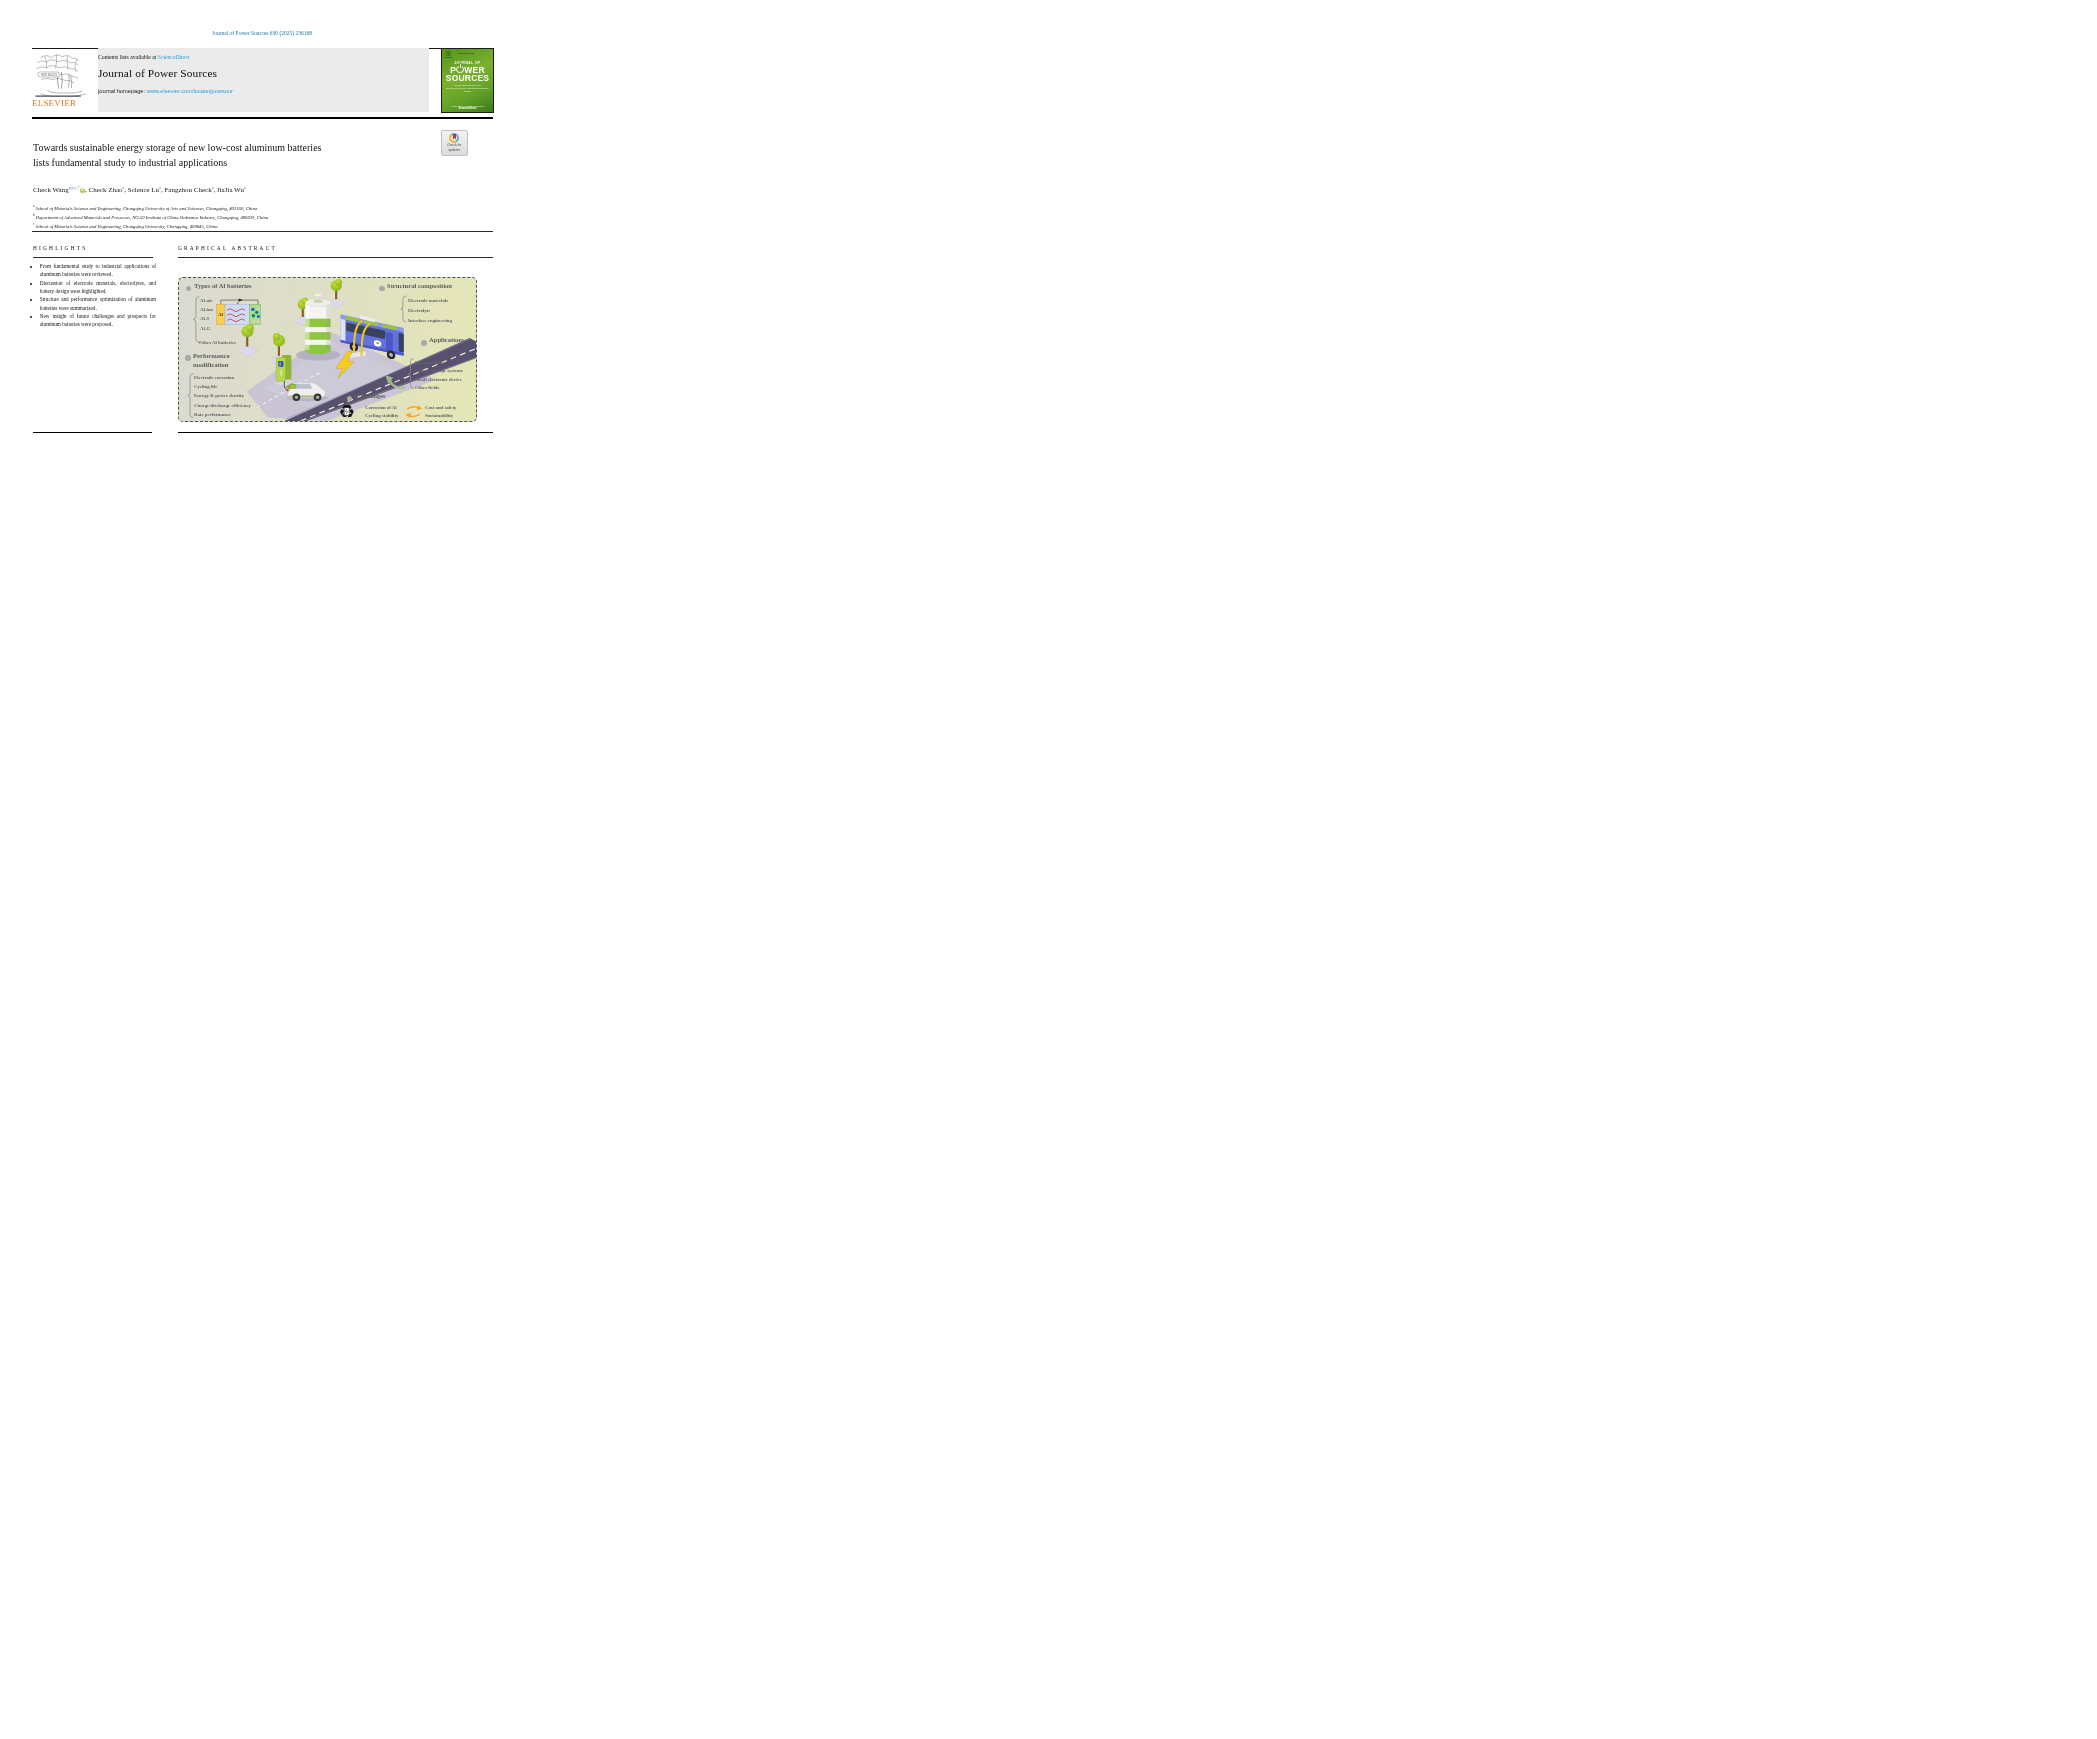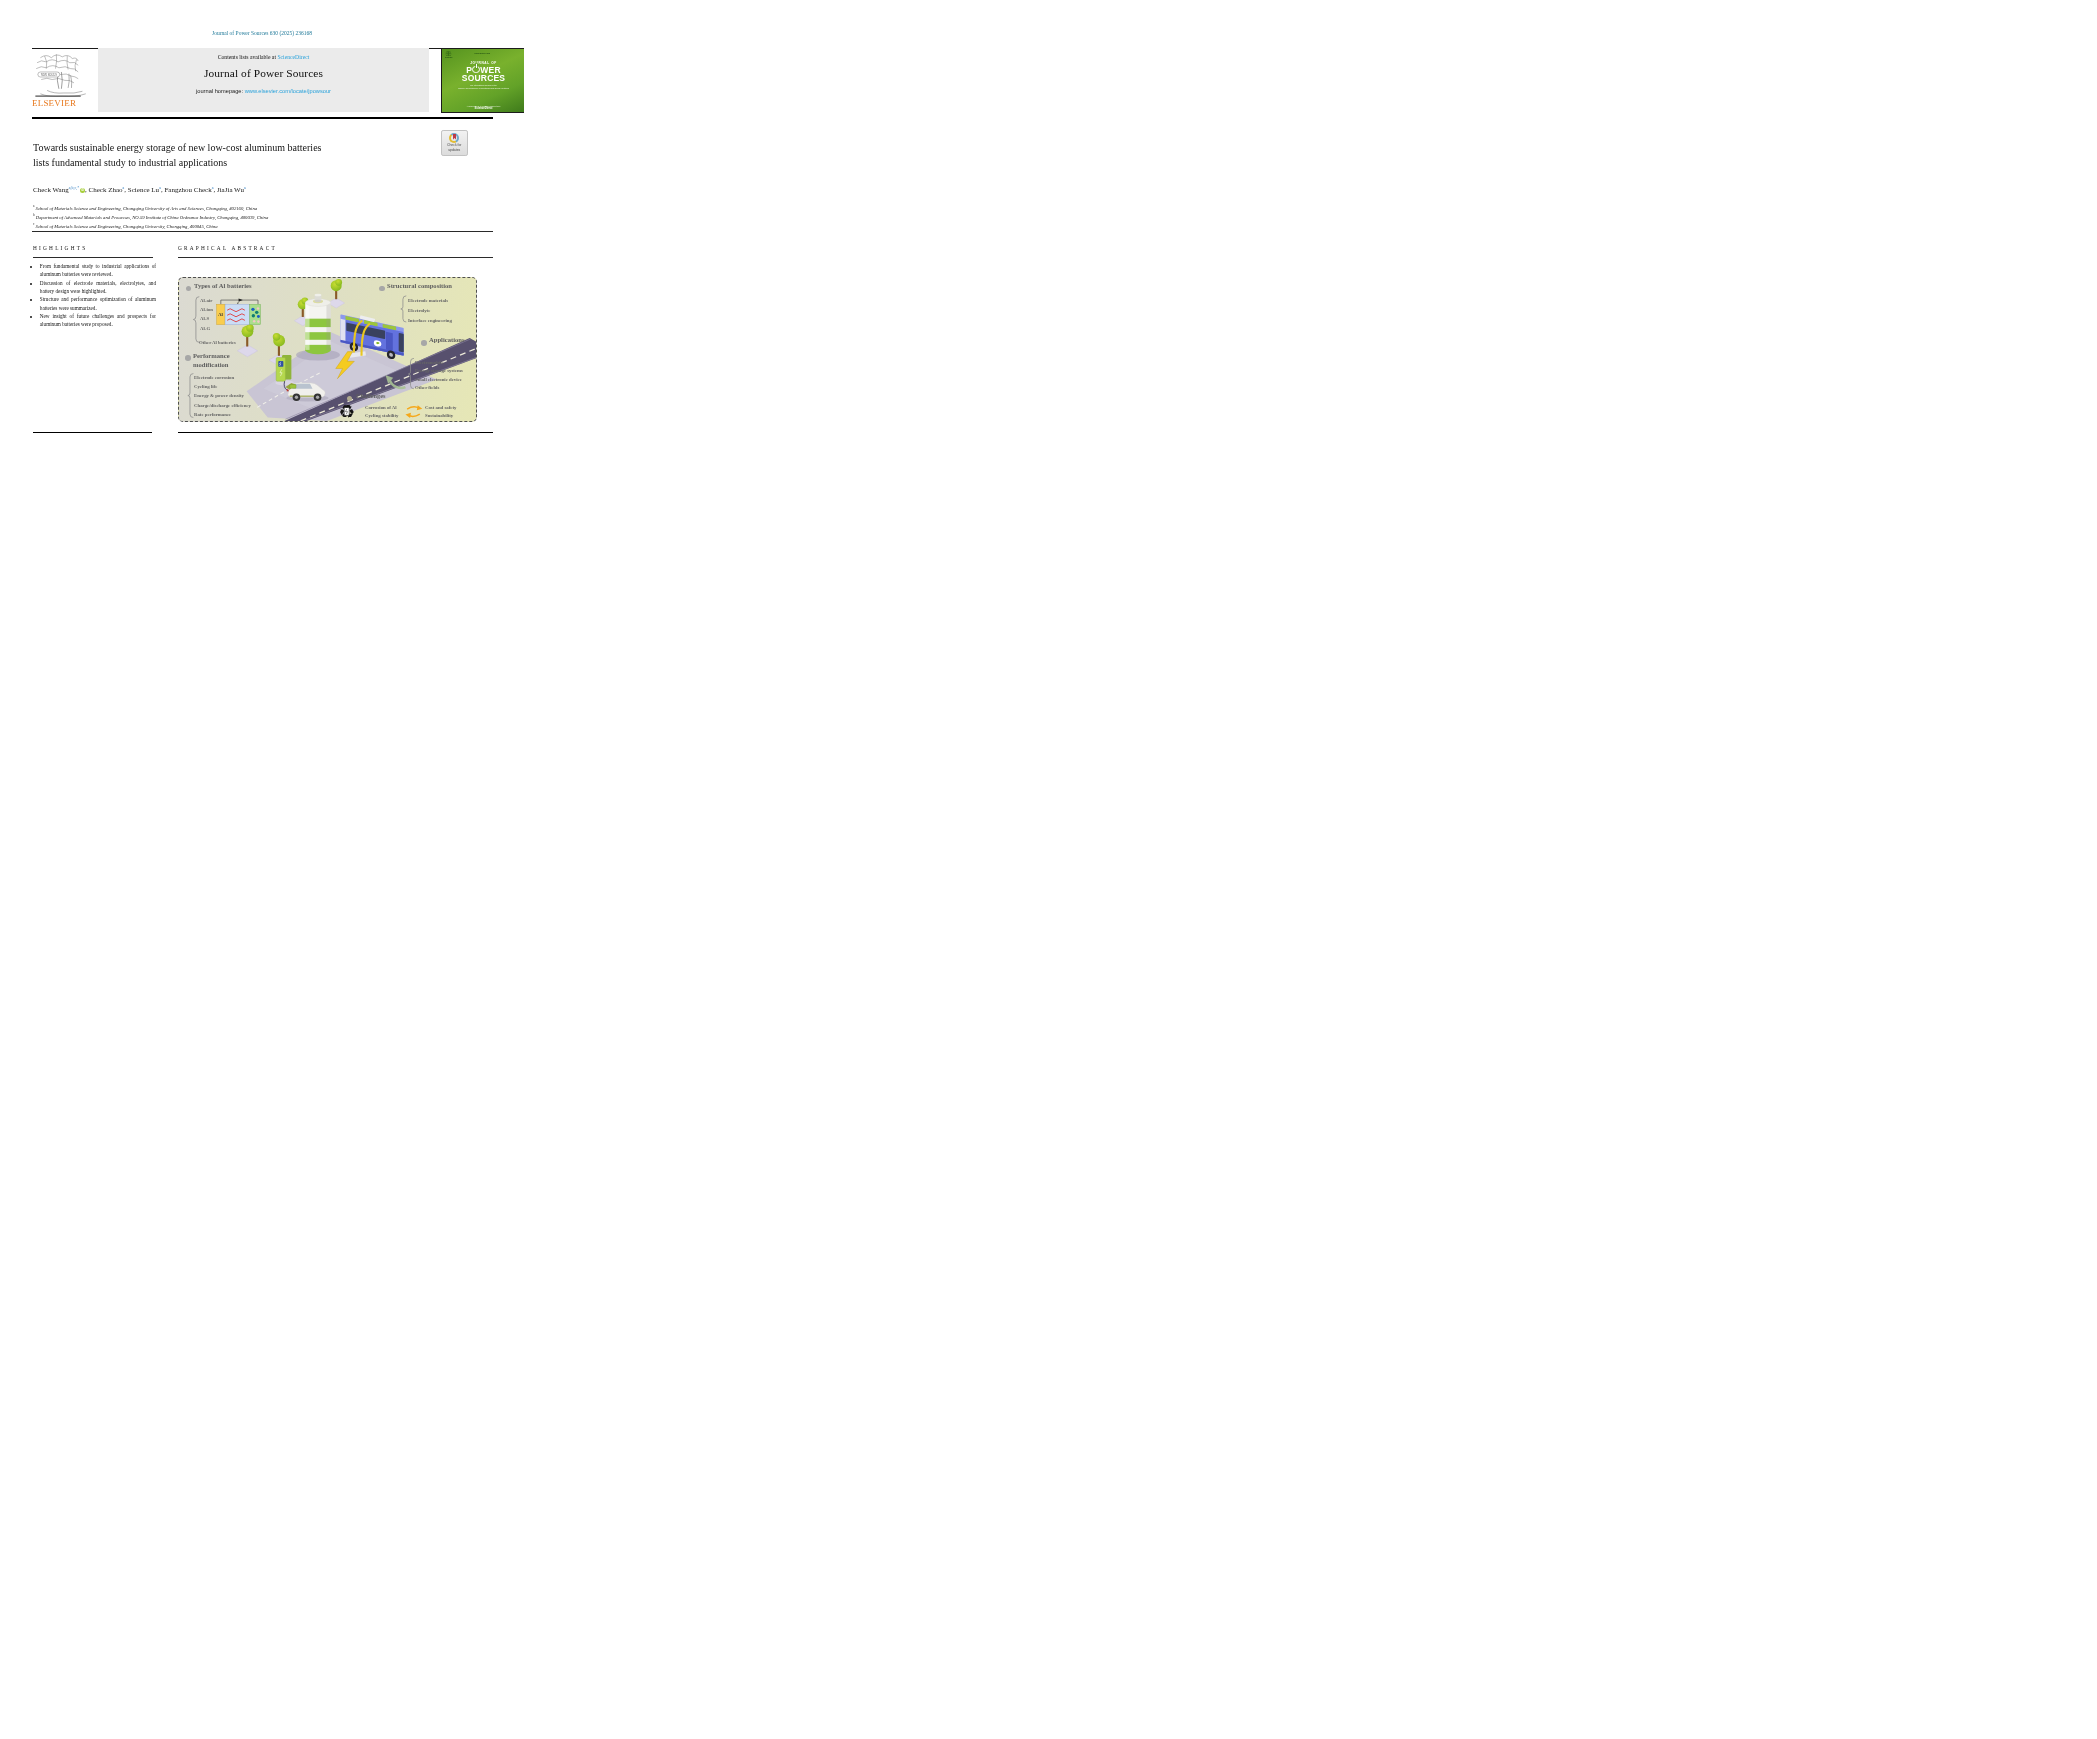--- a/index.html
+++ b/index.html
@@ -6,36 +6,36 @@
   .page{position:relative;width:524px;height:435px;background:#fff;overflow:hidden;
         font-family:"Liberation Serif","DejaVu Serif",serif;color:#1a1a1a;}
   .abs{position:absolute;}
   a{text-decoration:none;}
 
   
   .citation{left:0;right:0;top:30px;text-align:center;font-size:5.5px;color:#1e7898;}
 
   
   .hair-top{left:32px;width:461px;top:48px;height:0.4px;background:#1a1a1a;}
-  .banner{left:98px;top:48px;width:331px;height:64px;background:#ebebeb;text-align:center;}
+  .banner{left:98px;top:48px;width:331px;height:64px;background:#ebebeb;}
   .banner .l1{margin-top:6.3px;font-size:5.7px;color:#111;}
   .banner .l1 .sd{color:#29a2db;}
   .banner .jt{margin-top:6.8px;font-size:11.4px;color:#0d0d0d;letter-spacing:0.1px;}
   .banner .hp{margin-top:9.3px;font-size:5.7px;color:#222;font-family:"Liberation Sans","DejaVu Sans",sans-serif;}
   .banner .hp .url{color:#29a2db;}
 
   
   .els{left:32px;top:50px;width:63px;height:62px;}
   .els .name{position:absolute;left:0;top:48px;width:63px;text-align:left;
              font-size:9px;letter-spacing:0.2px;color:#e8791e;font-weight:400;}
 
   
   .cover{left:441px;top:48px;width:51px;height:63px;border:0.4px solid #1c1c1c;
          background:linear-gradient(155deg,#55931f 0%,#79b12d 42%,#63a228 70%,#3e7a1b 100%);
-         color:#fff;font-family:"Liberation Sans","DejaVu Sans",sans-serif;overflow:hidden;padding-left:32px;}
+         color:#fff;font-family:"Liberation Sans","DejaVu Sans",sans-serif;overflow:hidden;}
   .cover .issn{position:absolute;left:0;right:2.5px;top:2.5px;text-align:center;font-size:2.1px;color:#1e4d12;font-weight:bold;}
   .cover .mini{position:absolute;left:3px;top:2.1px;width:6.8px;height:8.5px;}
   .cover .mini .mtxt{position:absolute;left:-1.3px;top:6.3px;width:10px;font-size:1.5px;color:#1e4d12;font-weight:bold;text-align:center;letter-spacing:0;}
   .cover .jof{position:absolute;left:0;right:0;top:12px;text-align:center;font-size:3.2px;letter-spacing:0.6px;font-weight:bold;}
   .cover .big{position:absolute;left:0;right:0;text-align:center;font-weight:bold;letter-spacing:0.2px;}
   .cover .power{top:15.6px;font-size:8.5px;}
   .cover .sources{top:24px;font-size:8.5px;}
   .cover .sub{position:absolute;left:1.7px;right:1.7px;top:35px;text-align:center;font-size:1.9px;line-height:1.5;color:#eef6e2;}
   .cover .avail{position:absolute;left:0;right:0;bottom:5.5px;text-align:center;font-size:1.8px;color:#e8f2da;}
   .cover .sdw{position:absolute;left:0;right:0;bottom:1.7px;text-align:center;font-size:2.7px;font-weight:bold;color:#fff;}

